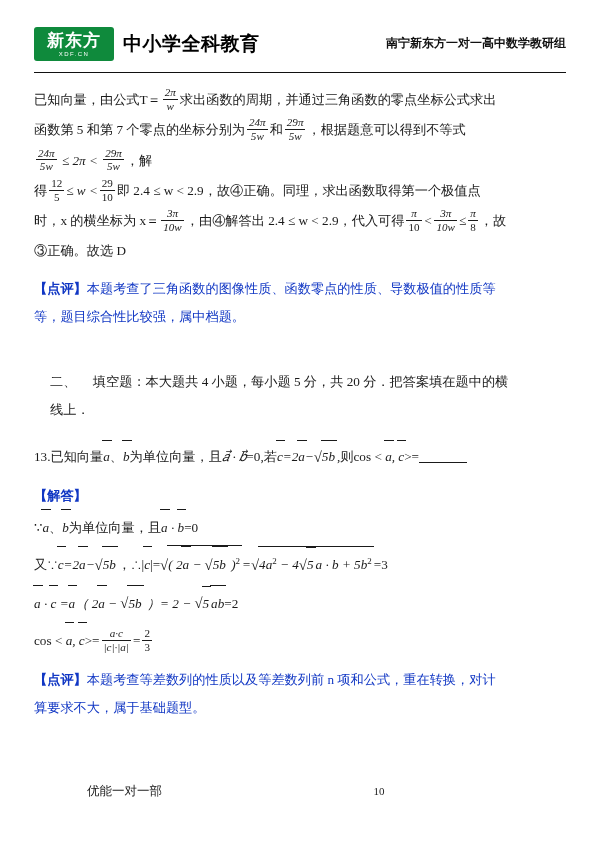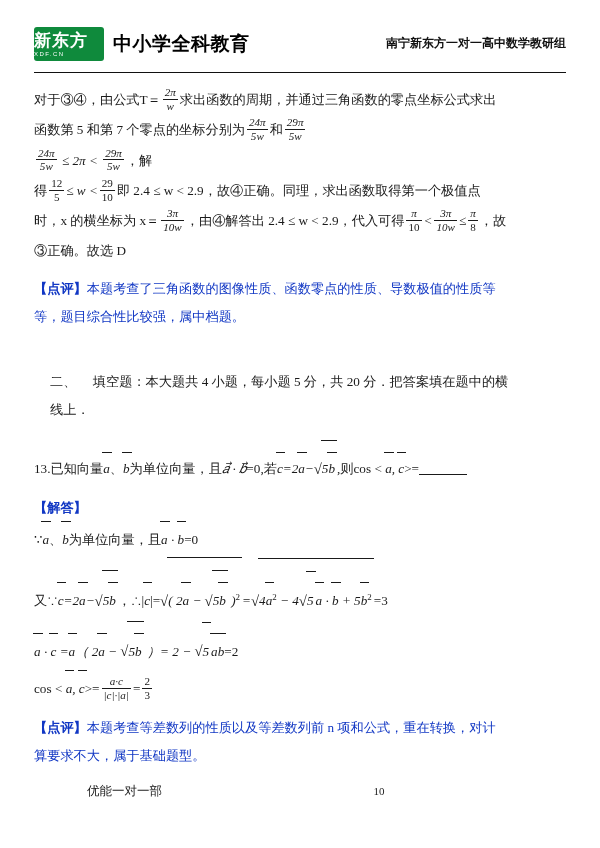--- a/index.html
+++ b/index.html
@@ -25,25 +25,26 @@
   
   .header {
     display: flex;
     align-items: center;
     padding-top: 22px;
     height: 44px;
   }
   .logo-box {
     background: #0f8a3c;
     color: #ffffff;
-    width: 70px;
+    width: 80px;
     height: 34px;
     border-radius: 3px;
     display: flex;
     flex-direction: column;
+    align-items: center;
     justify-content: center;
     line-height: 1;
     flex: none;
   }
   .logo-main {
     font-size: 17px;
     font-weight: bold;
     font-family: "Liberation Sans", sans-serif;
     letter-spacing: 1px;
   }
@@ -155,21 +156,21 @@
     white-space: nowrap;
   }
   .sqrt > .rad {
     display: inline-block;
     font-size: 1.12em;
     vertical-align: -0.06em;
   }
   .sqrt > .body {
     display: inline-block;
     border-top: 1px solid #1a1a1a;
-    padding: 12px 2px 0 1px;
+    padding: 0 2px 0 1px;
     margin-left: -1px;
   }
   sup.pw {
     font-size: 0.68em;
     vertical-align: super;
     font-style: normal;
   }
   .eqline {
     line-height: 2.5;
   }
@@ -205,25 +206,25 @@
       <div class="logo-sub">XDF.CN</div>
     </div>
     <div class="brand-text">中小学全科教育</div>
     <div class="dept-text">南宁新东方一对一高中数学教研组</div>
   </div>
   <hr class="rule">
 
   <div class="content">
 
     <p class="para">
-      <span>对于③④，由公式T＝</span><span class="frac"><span class="num m">2π</span><span class="den m">w</span></span><span>求出函数的周期，并通过三角函数的零点坐标公式求出</span>
-    </p>
-
-    <p class="para">
-      <span>函数第 5 和第 7 个零点的坐标分别为</span><span class="frac"><span class="num m">24π</span><span class="den m">5w</span></span><span>和</span><span class="frac"><span class="num m">29π</span><span class="den m">5w</span></span>
+      <span>已知向量，由公式T＝</span><span class="frac"><span class="num m">2π</span><span class="den m">w</span></span><span>求出函数的周期，并通过三角函数的零点坐标公式求出</span>
+    </p>
+
+    <p class="para">
+      <span>函数第 5 和第 7 个零点的坐标分别为</span><span class="frac"><span class="num m">24π</span><span class="den m">5w</span></span><span>和</span><span class="frac"><span class="num m">29π</span><span class="den m">5w</span></span><span>，根据题意可以得到不等式</span>
     </p>
 
     <p class="para">
       <span class="frac"><span class="num m">24π</span><span class="den m">5w</span></span>
       <span class="m">≤ 2π &lt;</span>
       <span class="frac"><span class="num m">29π</span><span class="den m">5w</span></span><span>，解</span>
     </p>
 
     <p class="para">
       <span>得</span><span class="frac"><span class="num">12</span><span class="den">5</span></span><span class="m">≤ w &lt;</span><span class="frac"><span class="num">29</span><span class="den">10</span></span><span>即 2.4 ≤ w &lt; 2.9，故④正确。同理，求出函数取得第一个极值点</span>

